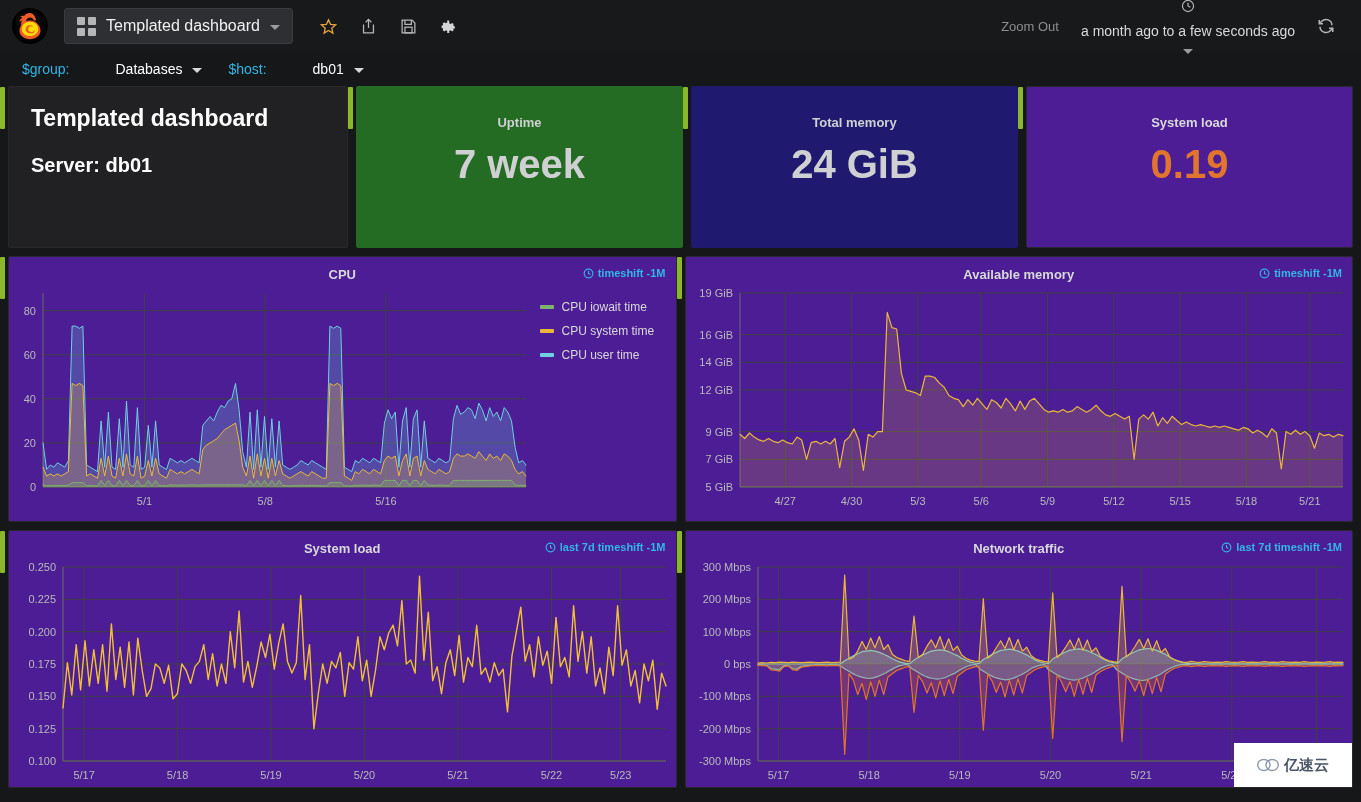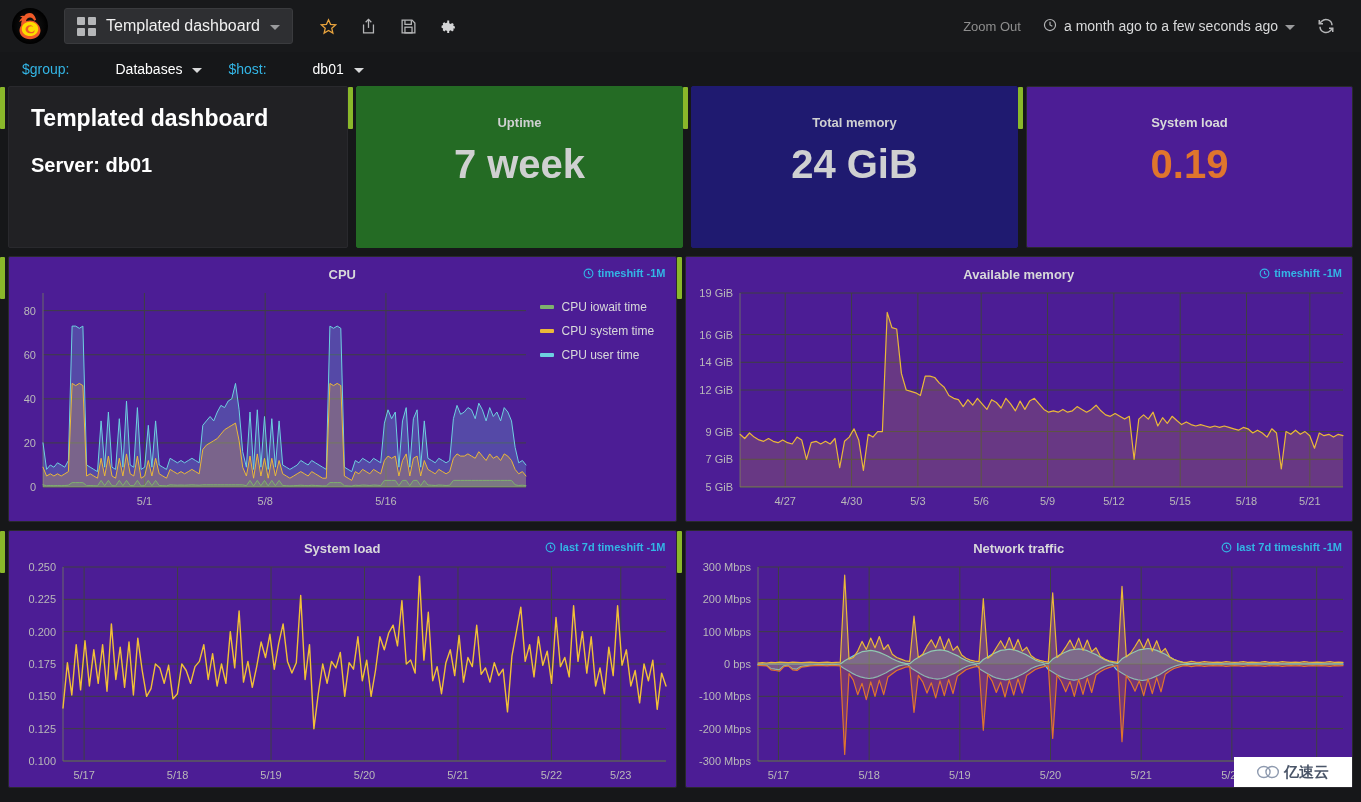--- a/index.html
+++ b/index.html
@@ -30,21 +30,21 @@
   }
   .dash-grid-icon { display: grid; grid-template-columns: 8px 8px; grid-template-rows: 8px 8px; gap: 3px; }
   .dash-grid-icon i { background: #b5b6b8; display: block; border-radius: 1px; }
   .dash-title { font-size: 16px; color: #f0f0f0; white-space: nowrap; }
   .caret { width: 0; height: 0; border-left: 5px solid transparent; border-right: 5px solid transparent;
            border-top: 5px solid #9a9b9d; margin-top: 3px; }
   .nav-icons { display: flex; align-items: center; gap: 20px; margin-left: 26px; }
   .nav-icons .ni { cursor: pointer; display: flex; align-items: center; justify-content: center; width: 20px; height: 20px; }
   .nav-right { margin-left: auto; display: flex; align-items: center; gap: 22px; padding-right: 14px; }
   .zoom-out { font-size: 13px; color: #8e8e8e; cursor: pointer; }
-  .time-picker { display: flex; align-items: center; gap: 7px; font-size: 14px; color: #d8d9da; cursor: pointer; }
+  .time-picker { display: flex; align-items: center; gap: 7px; font-size: 14px; color: #d8d9da; cursor: pointer; flex-direction: column; }
   .refresh-btn { cursor: pointer; display: flex; align-items: center; }
   
   .tmpl-row { height: 34px; display: flex; align-items: center; padding: 0 0 0 22px; gap: 26px; background: #161719; }
   .tmpl { display: flex; align-items: center; gap: 10px; font-size: 14px; }
   .tmpl-label { color: #33b5e5; }
   .tmpl-value { color: #ffffff; cursor: pointer; margin-left: 36px; }
   .tmpl .caret { border-top-color: #d8d9da; }
   .cursor-hand { position: absolute; left: 117px; top: 88px; width: 18px; height: 22px; pointer-events: none; }
   
   .grid { padding: 0 8px; }
@@ -76,21 +76,21 @@
   .row2 { height: 266px; }
   .row3 { height: 258px; }
   .graph-panel { flex: 1; }
   .graph-body { position: absolute; left: 0; right: 0; top: 28px; bottom: 0; }
   .graph-svg { width: 100%; height: 100%; display: block; }
   .legend-side { position: absolute; right: 8px; top: 38px; width: 128px; }
   .legend-item { display: flex; align-items: center; gap: 8px; height: 24px; font-size: 12px; color: #d8d9da; cursor: pointer; }
   .legend-swatch { width: 14px; height: 4px; border-radius: 1px; flex: none; }
   .clock-ico { display: inline-block; }
   .wm {
-    position: absolute; right: 0; bottom: 0; width: 118px; height: 30px; background: #ffffff;
+    position: absolute; right: 0; bottom: 0; width: 118px; height: 44px; background: #ffffff;
     display: flex; align-items: center; justify-content: center; gap: 5px;
   }
   .wm-text { color: #4a5568; font-size: 15px; font-weight: bold; }
 </style>
 </head>
 <body>
 
 <div class="navbar">
   <div class="logo">
     <svg viewBox="0 0 32 32">

